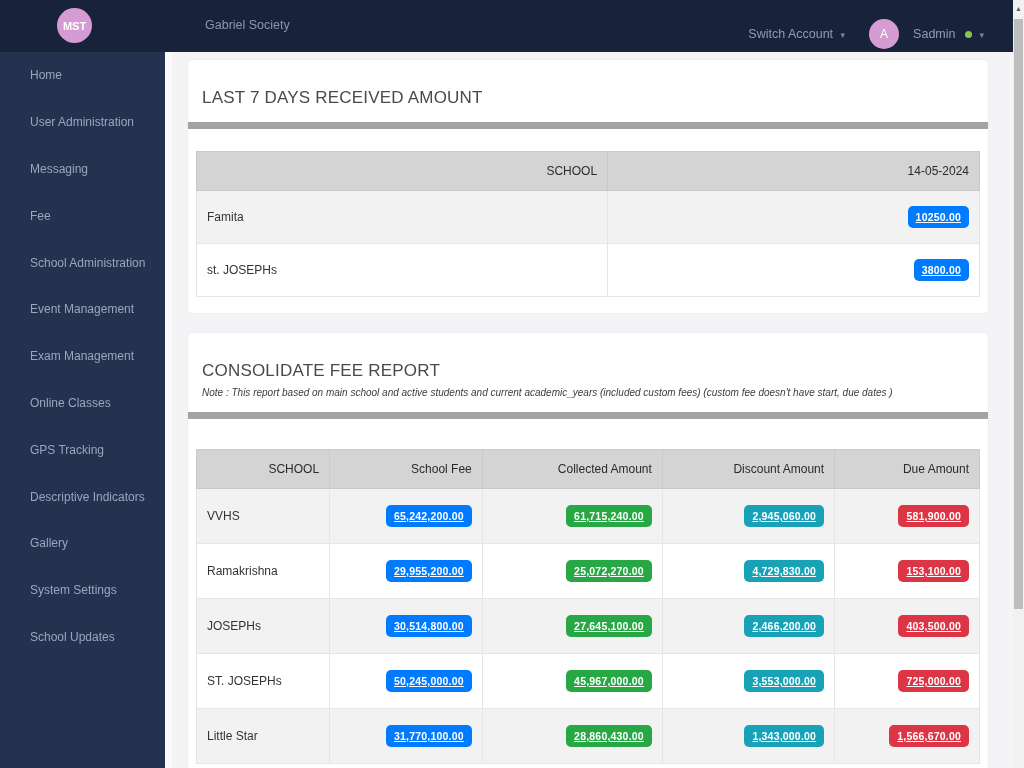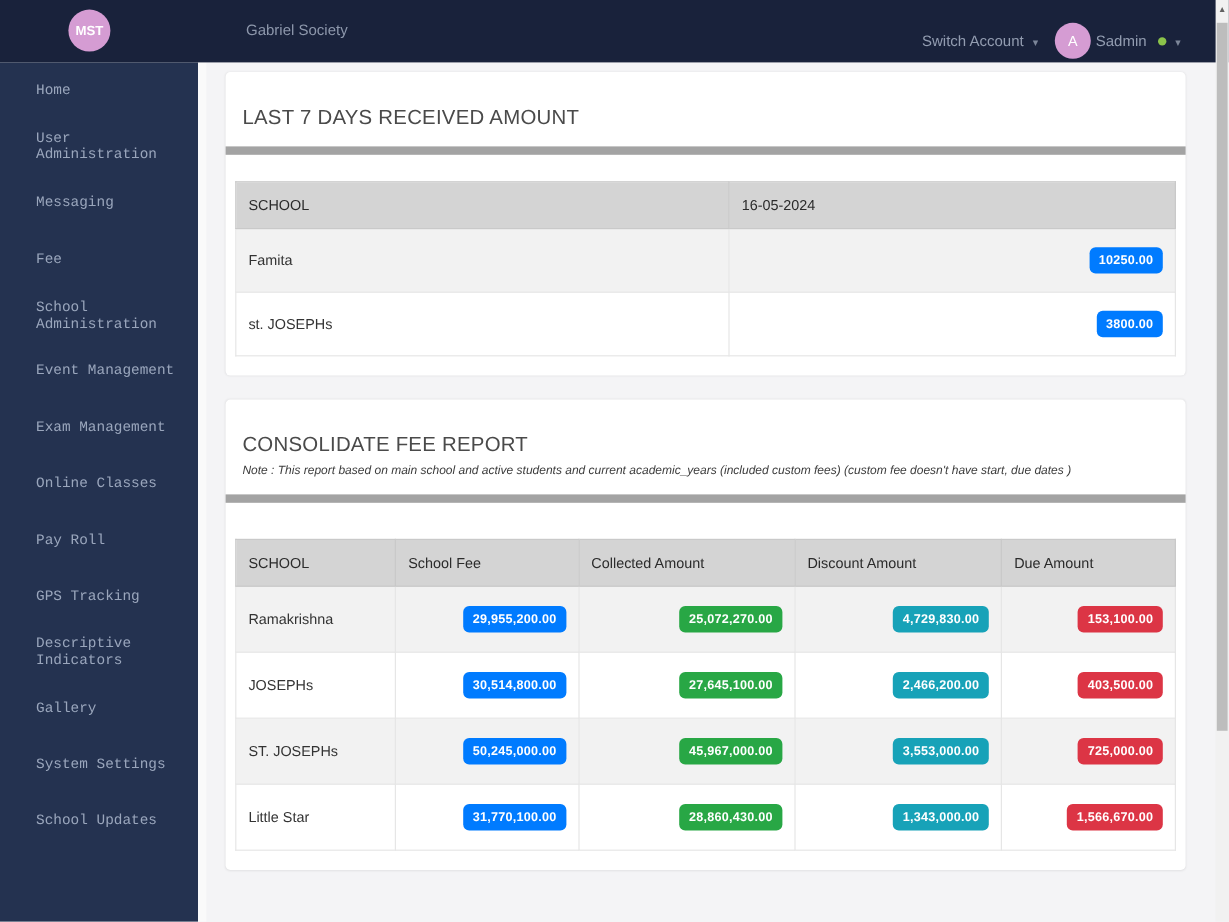--- a/index.html
+++ b/index.html
@@ -7,60 +7,60 @@
               font-family:"Liberation Sans", sans-serif; }
 
   
   .navbar { position:absolute; top:0; left:0; width:1024px; height:52px;
             background:#19223b; display:flex; align-items:center; z-index:5;padding-left:39px; }
   .logo-circle { position:absolute; left:57px; top:8px; width:35px; height:35px;
                  border-radius:50%; background:#d59cd3; color:#fff; font-size:11px;
                  font-weight:bold; display:flex; align-items:center; justify-content:center; }
   .brand { position:absolute; left:205px; top:18px; color:#8d97ab; font-size:12.5px; }
   .nav-right { position:absolute; right:40px; top:0; height:68px; display:flex;
-               align-items:center; gap:4px; }
+               align-items:center; gap:14px; }
   .nav-link { color:#929cb0; font-size:12.5px; cursor:pointer; white-space:nowrap; }
   .caret { display:inline-block; margin-left:4px; color:#7c8699; font-size:9px; }
   .avatar-circle { width:30px; height:30px; border-radius:50%; background:#d59cd3;
                    color:#fff; font-size:12px; display:flex; align-items:center;
                    justify-content:center; margin-left:10px; }
   .status-dot { display:inline-block; width:7px; height:7px; border-radius:50%;
                 background:#8bc34a; margin-left:6px; vertical-align:middle; }
 
   
   .sidebar { position:absolute; top:52px; left:0; width:165px; height:716px;
-             background:#243250;font-family:Liberation Mono, monospace; }
+             background:#243250; }
   .sidebar-scroll-strip { position:absolute; top:52px; left:165px; width:7px;
              height:716px; background:#fafafa; }
   .side-menu { list-style:none; }
   .side-item { height:46.8px; display:flex; align-items:center; padding-left:30px;
                color:#9aa6bc; font-size:12px; cursor:pointer; }
 
   
   .main { position:absolute; top:52px; left:172px; width:841px; height:716px;
           overflow:hidden; padding:8px 25px 0 16px; }
   .card { background:#fff; border-radius:4px; box-shadow:0 0 2px rgba(0,0,0,0.08);
           margin-bottom:20px; }
   .card-head { padding:28px 14px 14px 14px; border-bottom:7px solid #a3a3a3; }
   .card-title { font-size:17px; font-weight:400; color:#4a4a4a; letter-spacing:0.2px; }
   .card-note { font-size:10px; font-style:italic; color:#3c3c3c; margin-top:6px; }
   .table-wrap { padding:22px 8px 16px 8px; }
   .table-wrap.tall { padding-top:30px; }
 
   table { width:100%; border-collapse:collapse; border:1px solid #dcdcdc; }
-  th { background:#d4d4d4; text-align:left; font-size:12px; font-weight:400;
+  th { background:#d4d4d4; text-align:right; font-size:12px; font-weight:400;
        color:#2b2b2b; padding:12px 10px; border:1px solid #c9c9c9; }
   td { font-size:12px; color:#333; padding:15px 10px; border:1px solid #e6e6e6;
        vertical-align:middle; }
   .tbl-consolidate td { padding:16px 10px; }
   tbody tr:nth-child(odd) { background:#f2f2f2; }
   tbody tr:nth-child(even) { background:#ffffff; }
   .num-cell { text-align:right; }
   .badge { display:inline-block; color:#fff; font-size:10.5px; font-weight:bold;
-           padding:5px 8px; border-radius:5px; letter-spacing:0.2px; }
+           padding:5px 8px; border-radius:5px; letter-spacing:0.2px;text-decoration:underline; }
   .badge-blue  { background:#007bff; }
   .badge-green { background:#28a745; }
   .badge-teal  { background:#17a2b8; }
   .badge-red   { background:#dc3545; }
 
   
   .scrollbar { position:absolute; top:0; right:0; width:11px; height:768px;
                background:#f1f1f1; z-index:10; }
   .scroll-up { position:absolute; top:2px; left:0; width:11px; height:14px;
                color:#606060; font-size:7px; text-align:center; line-height:14px;
@@ -95,21 +95,20 @@
 <div class="sidebar">
   <ul class="side-menu" id="side-menu">
       <li class="side-item">Home</li>
       <li class="side-item">User Administration</li>
       <li class="side-item">Messaging</li>
       <li class="side-item">Fee</li>
       <li class="side-item">School Administration</li>
       <li class="side-item">Event Management</li>
       <li class="side-item">Exam Management</li>
       <li class="side-item">Online Classes</li>
-      <li class="side-item">Pay Roll</li>
       <li class="side-item">GPS Tracking</li>
       <li class="side-item">Descriptive Indicators</li>
       <li class="side-item">Gallery</li>
       <li class="side-item">System Settings</li>
       <li class="side-item">School Updates</li>
     </ul>
 </div>
 <div class="sidebar-scroll-strip"></div>
 
 <div class="main">
@@ -120,21 +119,21 @@
     </div>
     <div class="table-wrap">
       <table class="tbl-received">
         <colgroup>
             <col style="width:52.5%">
             <col style="width:47.5%">
           </colgroup>
         <thead>
             <tr id="received-head">
               <th>SCHOOL</th>
-              <th>16-05-2024</th>
+              <th>14-05-2024</th>
             </tr>
           </thead>
         <tbody id="received-body">
             <tr>
               <td>Famita</td>
               <td class="num-cell"><span class="badge badge-blue">10250.00</span></td>
             </tr>
             <tr>
               <td>st. JOSEPHs</td>
               <td class="num-cell"><span class="badge badge-blue">3800.00</span></td>
@@ -162,20 +161,27 @@
             <tr id="consolidate-head">
               <th>SCHOOL</th>
               <th>School Fee</th>
               <th>Collected Amount</th>
               <th>Discount Amount</th>
               <th>Due Amount</th>
             </tr>
           </thead>
         <tbody id="consolidate-body">
             <tr>
+              <td>VVHS</td>
+              <td class="num-cell"><span class="badge badge-blue">65,242,200.00</span></td>
+              <td class="num-cell"><span class="badge badge-green">61,715,240.00</span></td>
+              <td class="num-cell"><span class="badge badge-teal">2,945,060.00</span></td>
+              <td class="num-cell"><span class="badge badge-red">581,900.00</span></td>
+            </tr>
+            <tr>
               <td>Ramakrishna</td>
               <td class="num-cell"><span class="badge badge-blue">29,955,200.00</span></td>
               <td class="num-cell"><span class="badge badge-green">25,072,270.00</span></td>
               <td class="num-cell"><span class="badge badge-teal">4,729,830.00</span></td>
               <td class="num-cell"><span class="badge badge-red">153,100.00</span></td>
             </tr>
             <tr>
               <td>JOSEPHs</td>
               <td class="num-cell"><span class="badge badge-blue">30,514,800.00</span></td>
               <td class="num-cell"><span class="badge badge-green">27,645,100.00</span></td>

